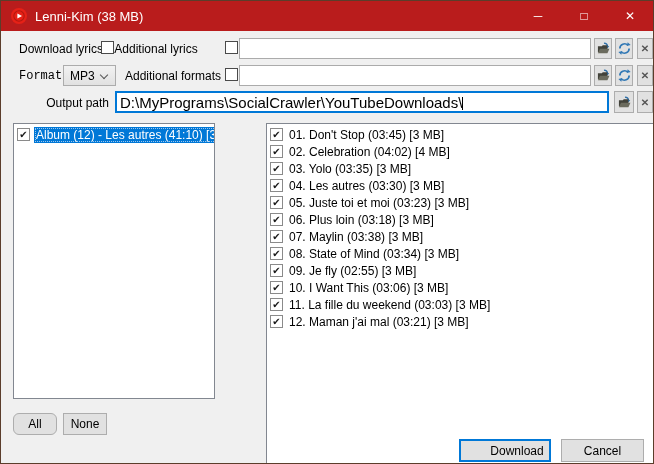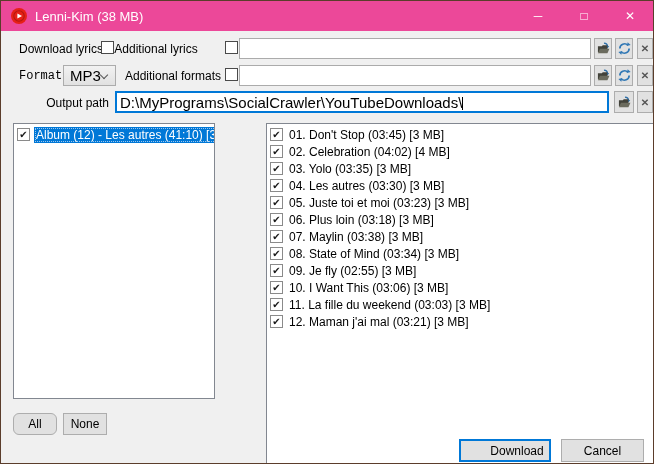--- a/index.html
+++ b/index.html
@@ -5,37 +5,37 @@
   * { box-sizing: border-box; margin: 0; padding: 0; }
   html,body { background:#cfcfcf; }
   body { font-family: "Liberation Sans", sans-serif; }
   .window {
     position: relative; width: 654px; height: 464px;
     background: #F0F0F0; border: 1px solid #5B3D2B; overflow: hidden;
   }
   
   .titlebar {
     position: absolute; top:0; left:0; right:0; height:30px;
-    background:#ec4899; display:flex; align-items:center;
+    background:#b91c1c; display:flex; align-items:center;
   }
   .app-icon { margin-left:10px; width:16px; height:16px; flex:0 0 auto; }
   .title-text { margin-left:8px; color:#fff; font-size:13px; white-space:nowrap; }
   .winbtns { position:absolute; right:0; top:0; display:flex; height:30px; }
   .winbtn { width:46px; height:30px; display:flex; align-items:center; justify-content:center;
             color:#fff; font-size:12px; cursor:default; }
   
   .lbl { position:absolute; font-size:12px; color:#000; white-space:nowrap; }
   .cbx { position:absolute; width:13px; height:13px; background:#fff; border:1px solid #4a4a4a;
          display:flex; align-items:center; justify-content:center; font-size:10px; color:#1a1a1a; }
   .cbx.checked::after { content:"✔"; }
   .field { position:absolute; background:#fff; border:1px solid #ABABAB; font-size:15px;
            padding:0 3px; font-family:Liberation Sans, sans-serif; }
   input.field { outline:none; }
   .combo { position:absolute; background:linear-gradient(#F2F2F2,#E1E1E1); border:1px solid #ACACAC;
-           display:flex; align-items:center; font-size:15px; padding-left:6px; }
+           display:flex; align-items:center; font-size:12px; padding-left:6px; }
   .chevron { position:absolute; right:8px; top:6px; width:6px; height:6px;
              border-right:1.6px solid #555; border-bottom:1.6px solid #555; transform:rotate(45deg); }
   .icon-btn { position:absolute; background:#E1E1E1; border:1px solid #ADADAD;
               display:flex; align-items:center; justify-content:center; }
   .x-glyph { font-size:10px; font-weight:bold; color:#555; }
   .btn { position:absolute; background:#E1E1E1; border:1px solid #ADADAD; font-size:12px;
          display:flex; align-items:center; justify-content:center; color:#000; }
   .btn.default { border:2px solid #0078D7;padding-left:24px; }
   
   .listbox { position:absolute; background:#fff; border:1px solid #828790; overflow:hidden; }

